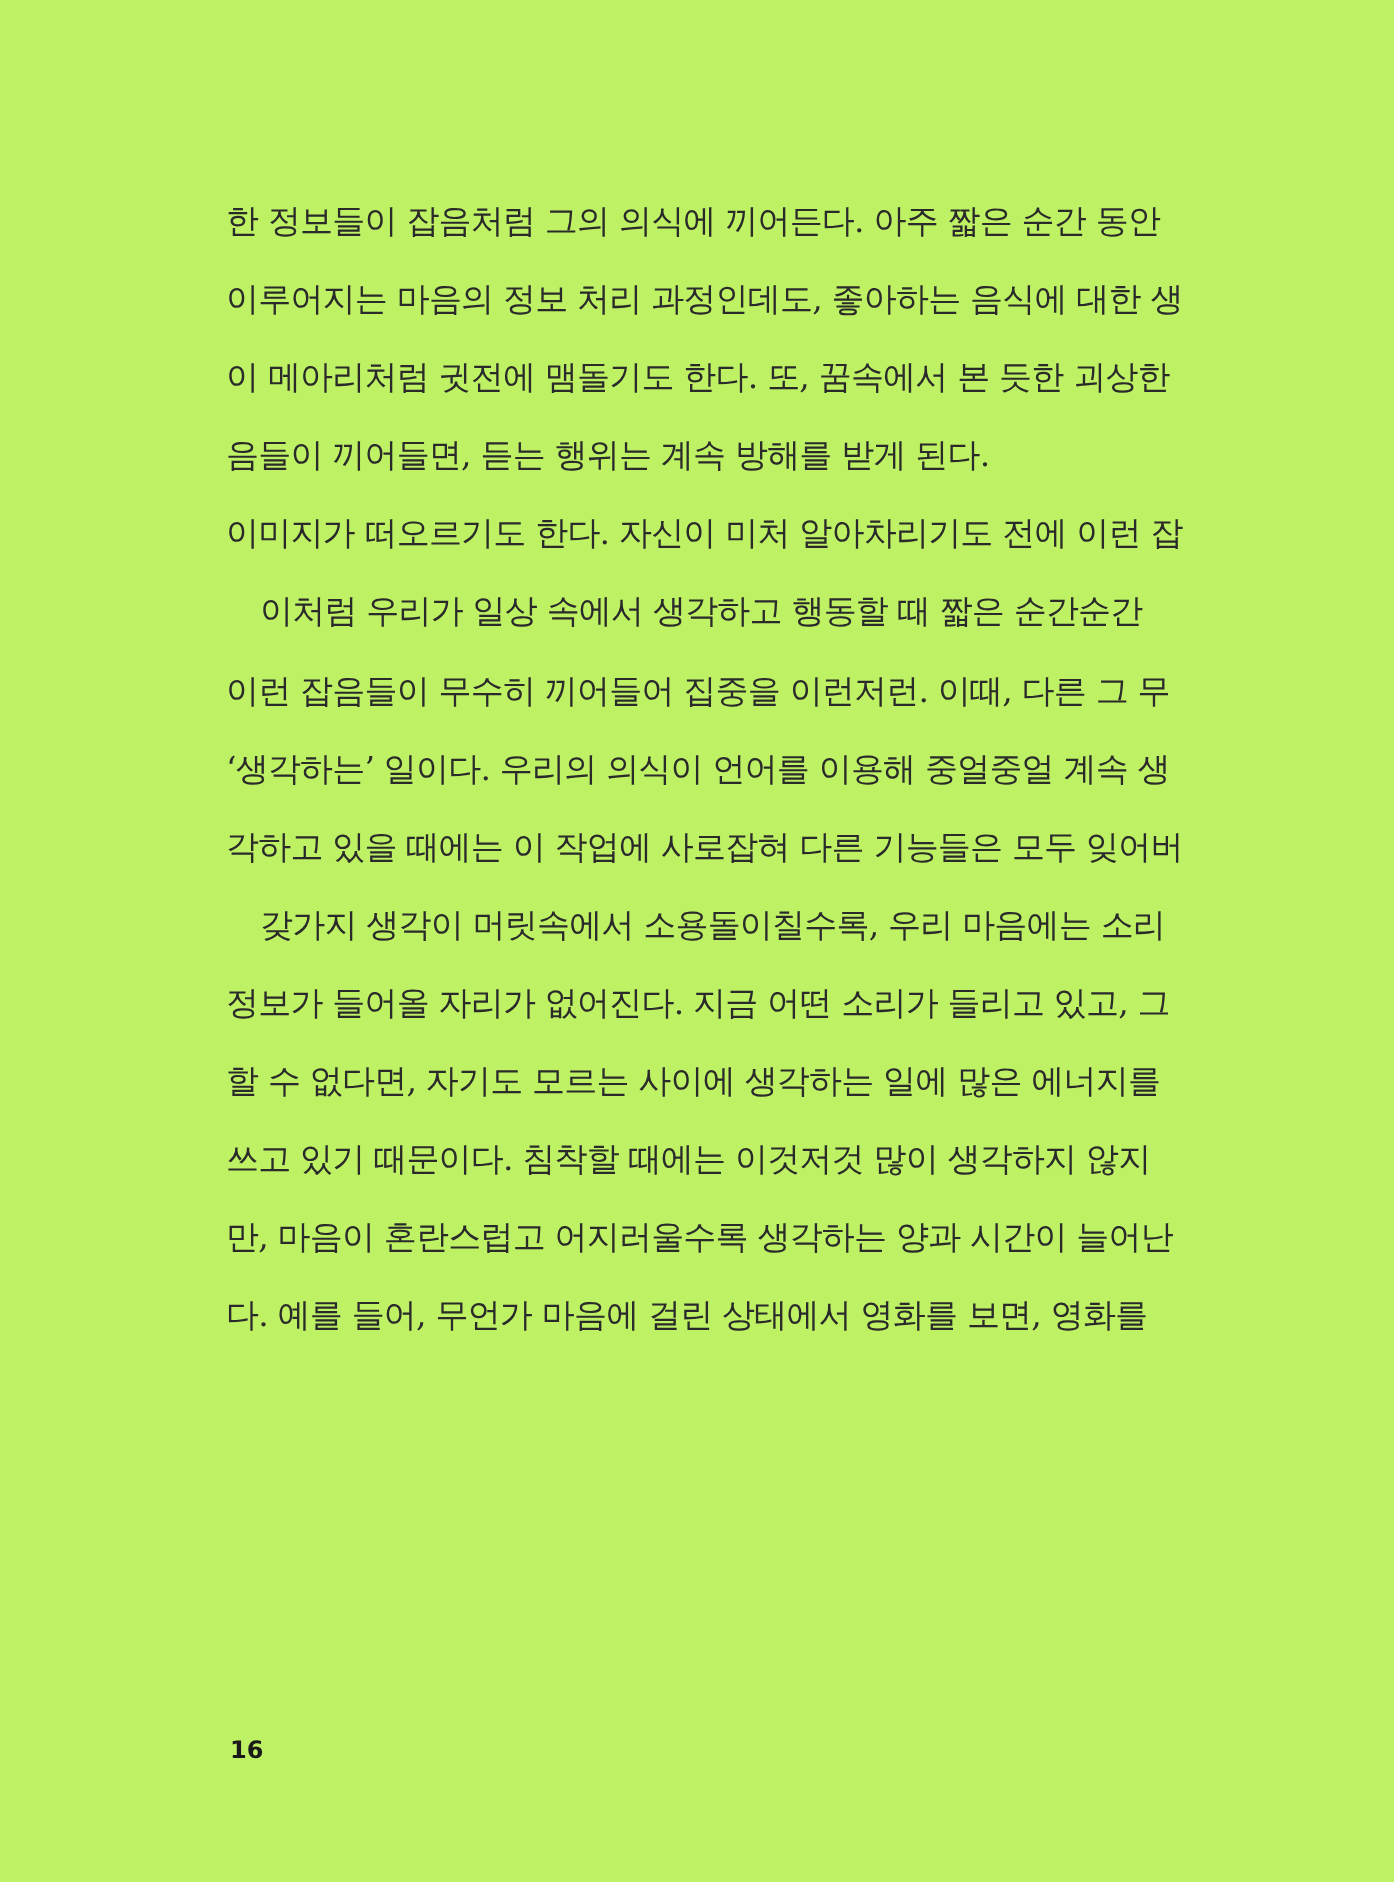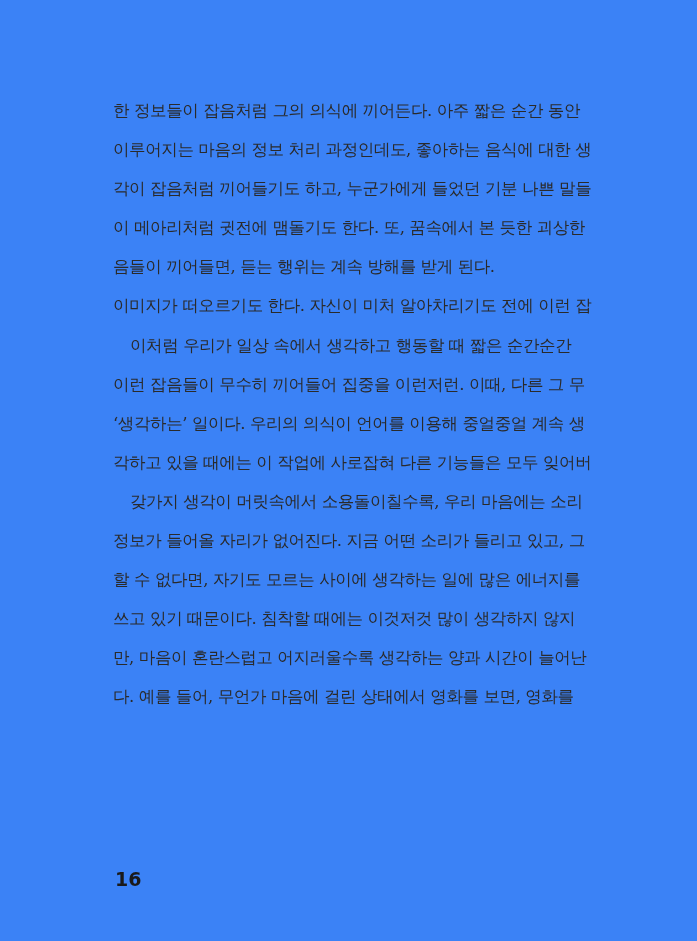--- a/index.html
+++ b/index.html
@@ -11,21 +11,21 @@
       width: 697px;
       height: 941px;
       position: relative;
       overflow: hidden;
     }
     .page {
       position: absolute;
       left: 0; top: 0;
       width: 697px;
       height: 941px;
-      background: #3b82f6;
+      background: #bef264;
     }
     .text-block {
       position: absolute;
       left: 113px;
       top: 91px;
       width: 455px;
       color: #2a2a2a;
       font-family: "DejaVu Serif", "Liberation Serif", serif;
       font-size: 16.5px;
       letter-spacing: -0.4px;
@@ -43,32 +43,31 @@
     }
     .line.indent {
       padding-left: 17px;
     }
     .page-number {
       position: absolute;
       left: 115px;
       top: 868px;
       font-family: "DejaVu Sans", "Liberation Sans", sans-serif;
       font-weight: bold;
-      font-size: 19px;
+      font-size: 12px;
       color: #1a1a1a;
     }
   </style>
 </head>
 <body>
 
 <div class="page">
   <div class="text-block">
     <div class="line">한 정보들이 잡음처럼 그의 의식에 끼어든다. 아주 짧은 순간 동안</div>
     <div class="line">이루어지는 마음의 정보 처리 과정인데도, 좋아하는 음식에 대한 생</div>
-    <div class="line">각이 잡음처럼 끼어들기도 하고, 누군가에게 들었던 기분 나쁜 말들</div>
     <div class="line">이 메아리처럼 귓전에 맴돌기도 한다. 또, 꿈속에서 본 듯한 괴상한</div>
     <div class="line last">음들이 끼어들면, 듣는 행위는 계속 방해를 받게 된다.</div>
     <div class="line">이미지가 떠오르기도 한다. 자신이 미처 알아차리기도 전에 이런 잡</div>
     <div class="line indent">이처럼 우리가 일상 속에서 생각하고 행동할 때 짧은 순간순간</div>
     <div class="line">이런 잡음들이 무수히 끼어들어 집중을 이런저런. 이때, 다른 그 무</div>
     <div class="line">‘생각하는’ 일이다. 우리의 의식이 언어를 이용해 중얼중얼 계속 생</div>
     <div class="line">각하고 있을 때에는 이 작업에 사로잡혀 다른 기능들은 모두 잊어버</div>
     <div class="line indent">갖가지 생각이 머릿속에서 소용돌이칠수록, 우리 마음에는 소리</div>
     <div class="line">정보가 들어올 자리가 없어진다. 지금 어떤 소리가 들리고 있고, 그</div>
     <div class="line">할 수 없다면, 자기도 모르는 사이에 생각하는 일에 많은 에너지를</div>

